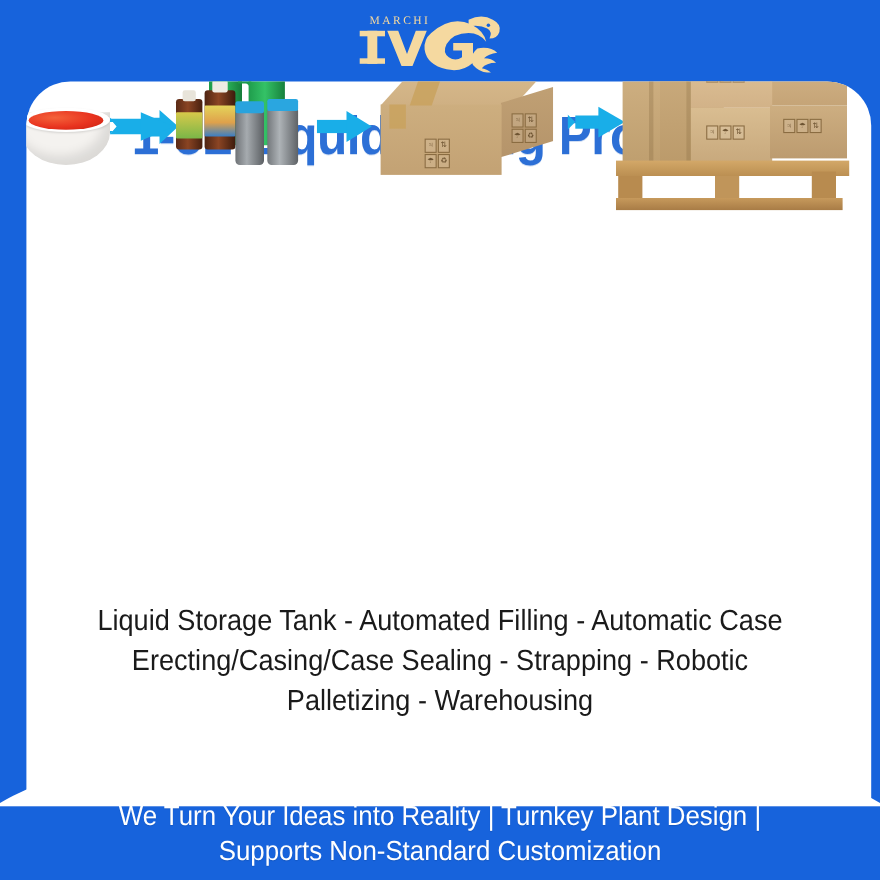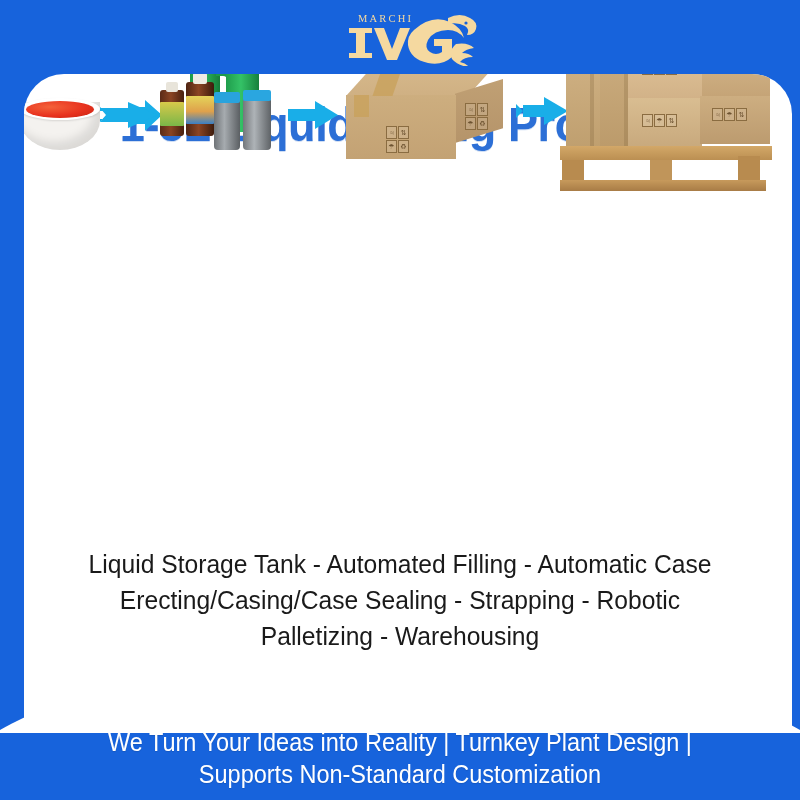--- a/index.html
+++ b/index.html
@@ -19,21 +19,21 @@
   
   #bottomcurve{
     position:absolute;left:-40px;top:660px;width:880px;height:120px;
     background:#ffffff;border-radius:50%/100% 100% 0 0;
   }
   #footerband{
     position:absolute;left:0;top:733px;width:800px;height:67px;background:#1763DC;
   }
   
   #logo{
-    position:absolute;left:344px;top:4px;width:140px;height:62px;
+    position:absolute;left:322px;top:4px;width:140px;height:62px;
   }
   
   #title{
     position:absolute;left:0;top:96px;width:800px;text-align:center;
     font-family:"Liberation Sans", sans-serif;
     font-size:49px;font-weight:bold;letter-spacing:-0.5px;
     color:#2C6FD6;
     transform:scaleX(0.92);
     text-shadow:0 1px 0 rgba(120,160,220,.35);
     white-space:nowrap;

